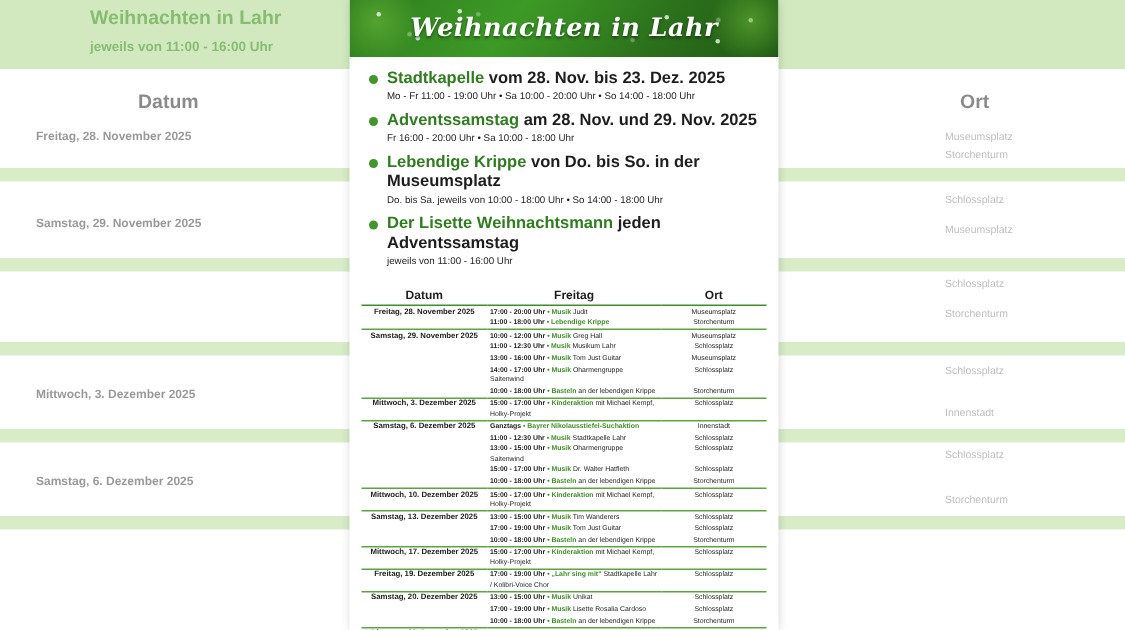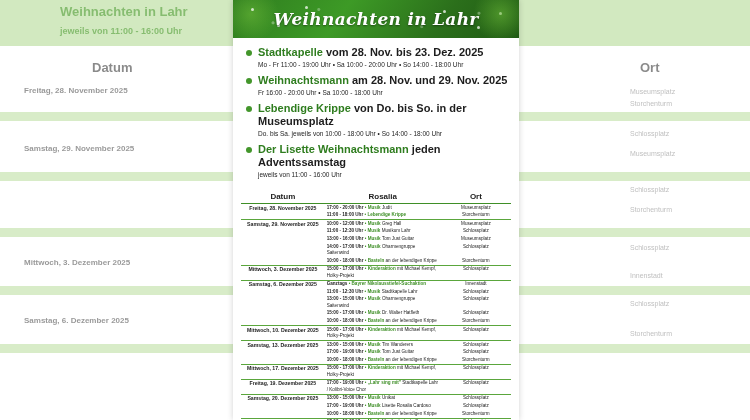--- a/index.html
+++ b/index.html
@@ -184,21 +184,21 @@
       <div class="hl-body">
         <div class="hl-title"><span>Stadtkapelle</span>
           <span class="when">vom 28. Nov. bis 23. Dez. 2025</span></div>
         <div class="hl-sub">Mo - Fr 11:00 - 19:00 Uhr • Sa 10:00 - 20:00 Uhr • So 14:00 - 18:00 Uhr</div>
       </div>
     </div>
 
     <div class="hl-row">
       <span class="hl-dot"></span>
       <div class="hl-body">
-        <div class="hl-title"><span>Weihnachtsmann</span>
+        <div class="hl-title"><span>Adventssamstag</span>
           <span class="when">am 28. Nov. und 29. Nov. 2025</span></div>
         <div class="hl-sub">Fr 16:00 - 20:00 Uhr • Sa 10:00 - 18:00 Uhr</div>
       </div>
     </div>
 
     <div class="hl-row">
       <span class="hl-dot"></span>
       <div class="hl-body">
         <div class="hl-title"><span>Lebendige Krippe</span>
           <span class="when">von Do. bis So. in der Museumsplatz</span></div>
@@ -220,21 +220,21 @@
   <div class="tbl-wrap">
     <table>
       <colgroup>
           <col class="c-date">
           <col class="c-prog">
           <col class="c-ort">
         </colgroup>
       <thead>
         <tr>
           <th>Datum</th>
-          <th>Rosalia</th>
+          <th>Freitag</th>
           <th>Ort</th>
         </tr>
       </thead>
       <tbody id="tbody">
           <tr class="block-start">
             <td class="date" rowspan="2">Freitag, 28. November 2025</td>
             <td><span class="kw">17:00 - 20:00 Uhr</span> <span class="dot-sep">•</span> <span class="green">Musik</span> <span>Judit</span></td>
             <td class="ort">Museumsplatz</td>
           </tr>
           <tr>

